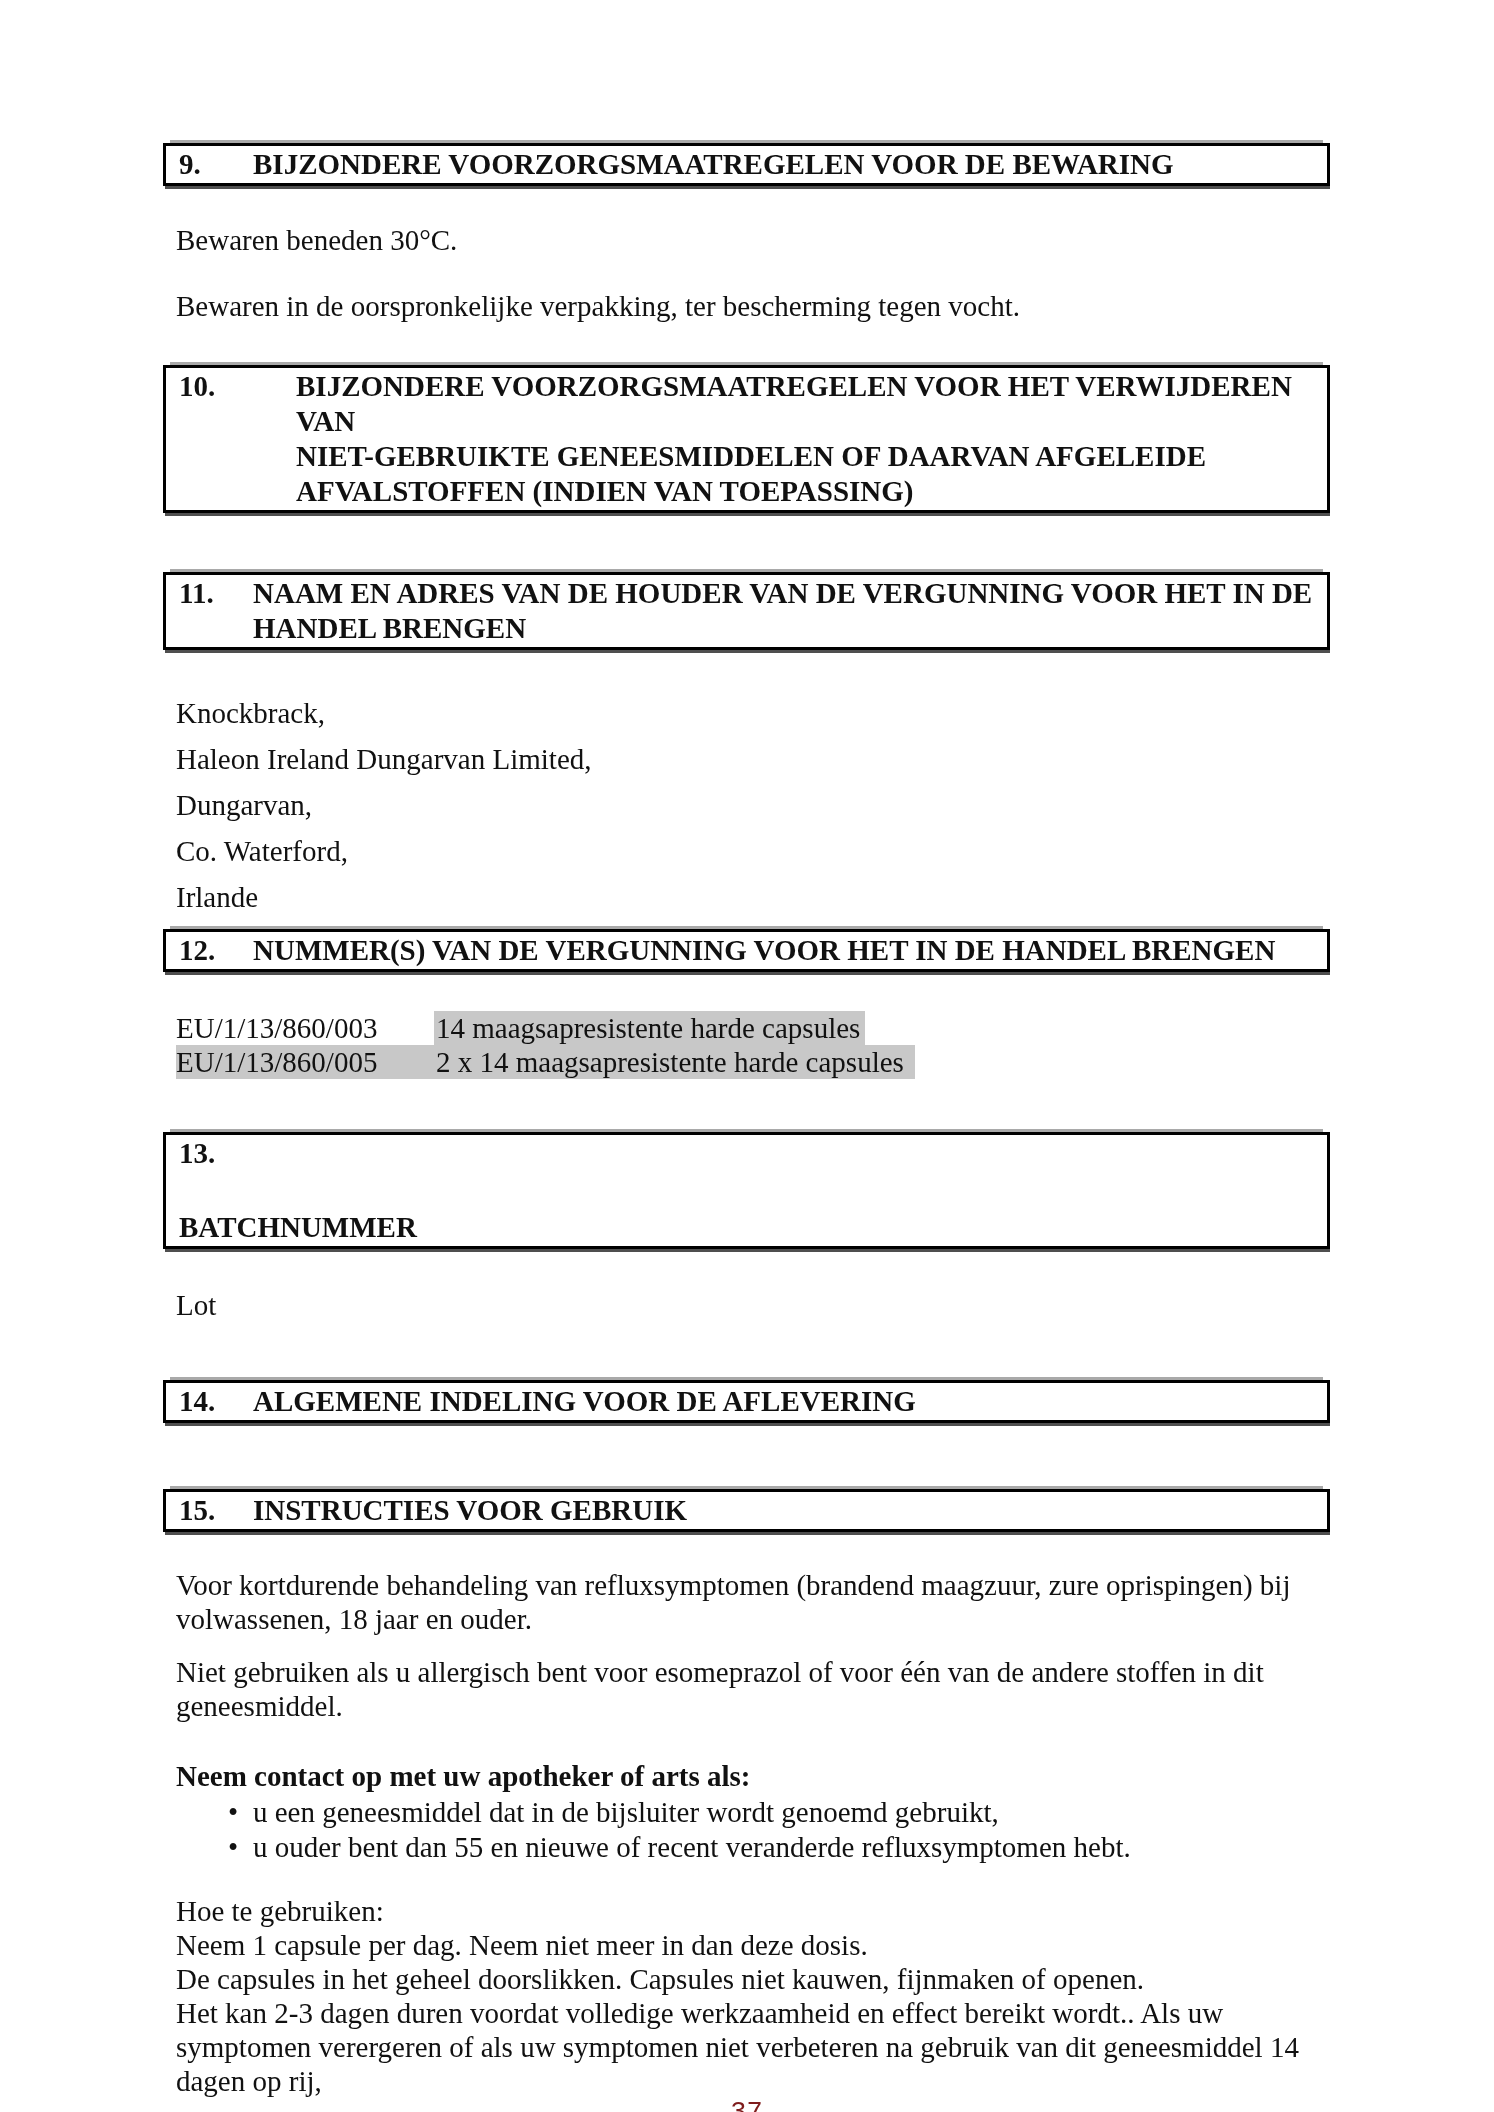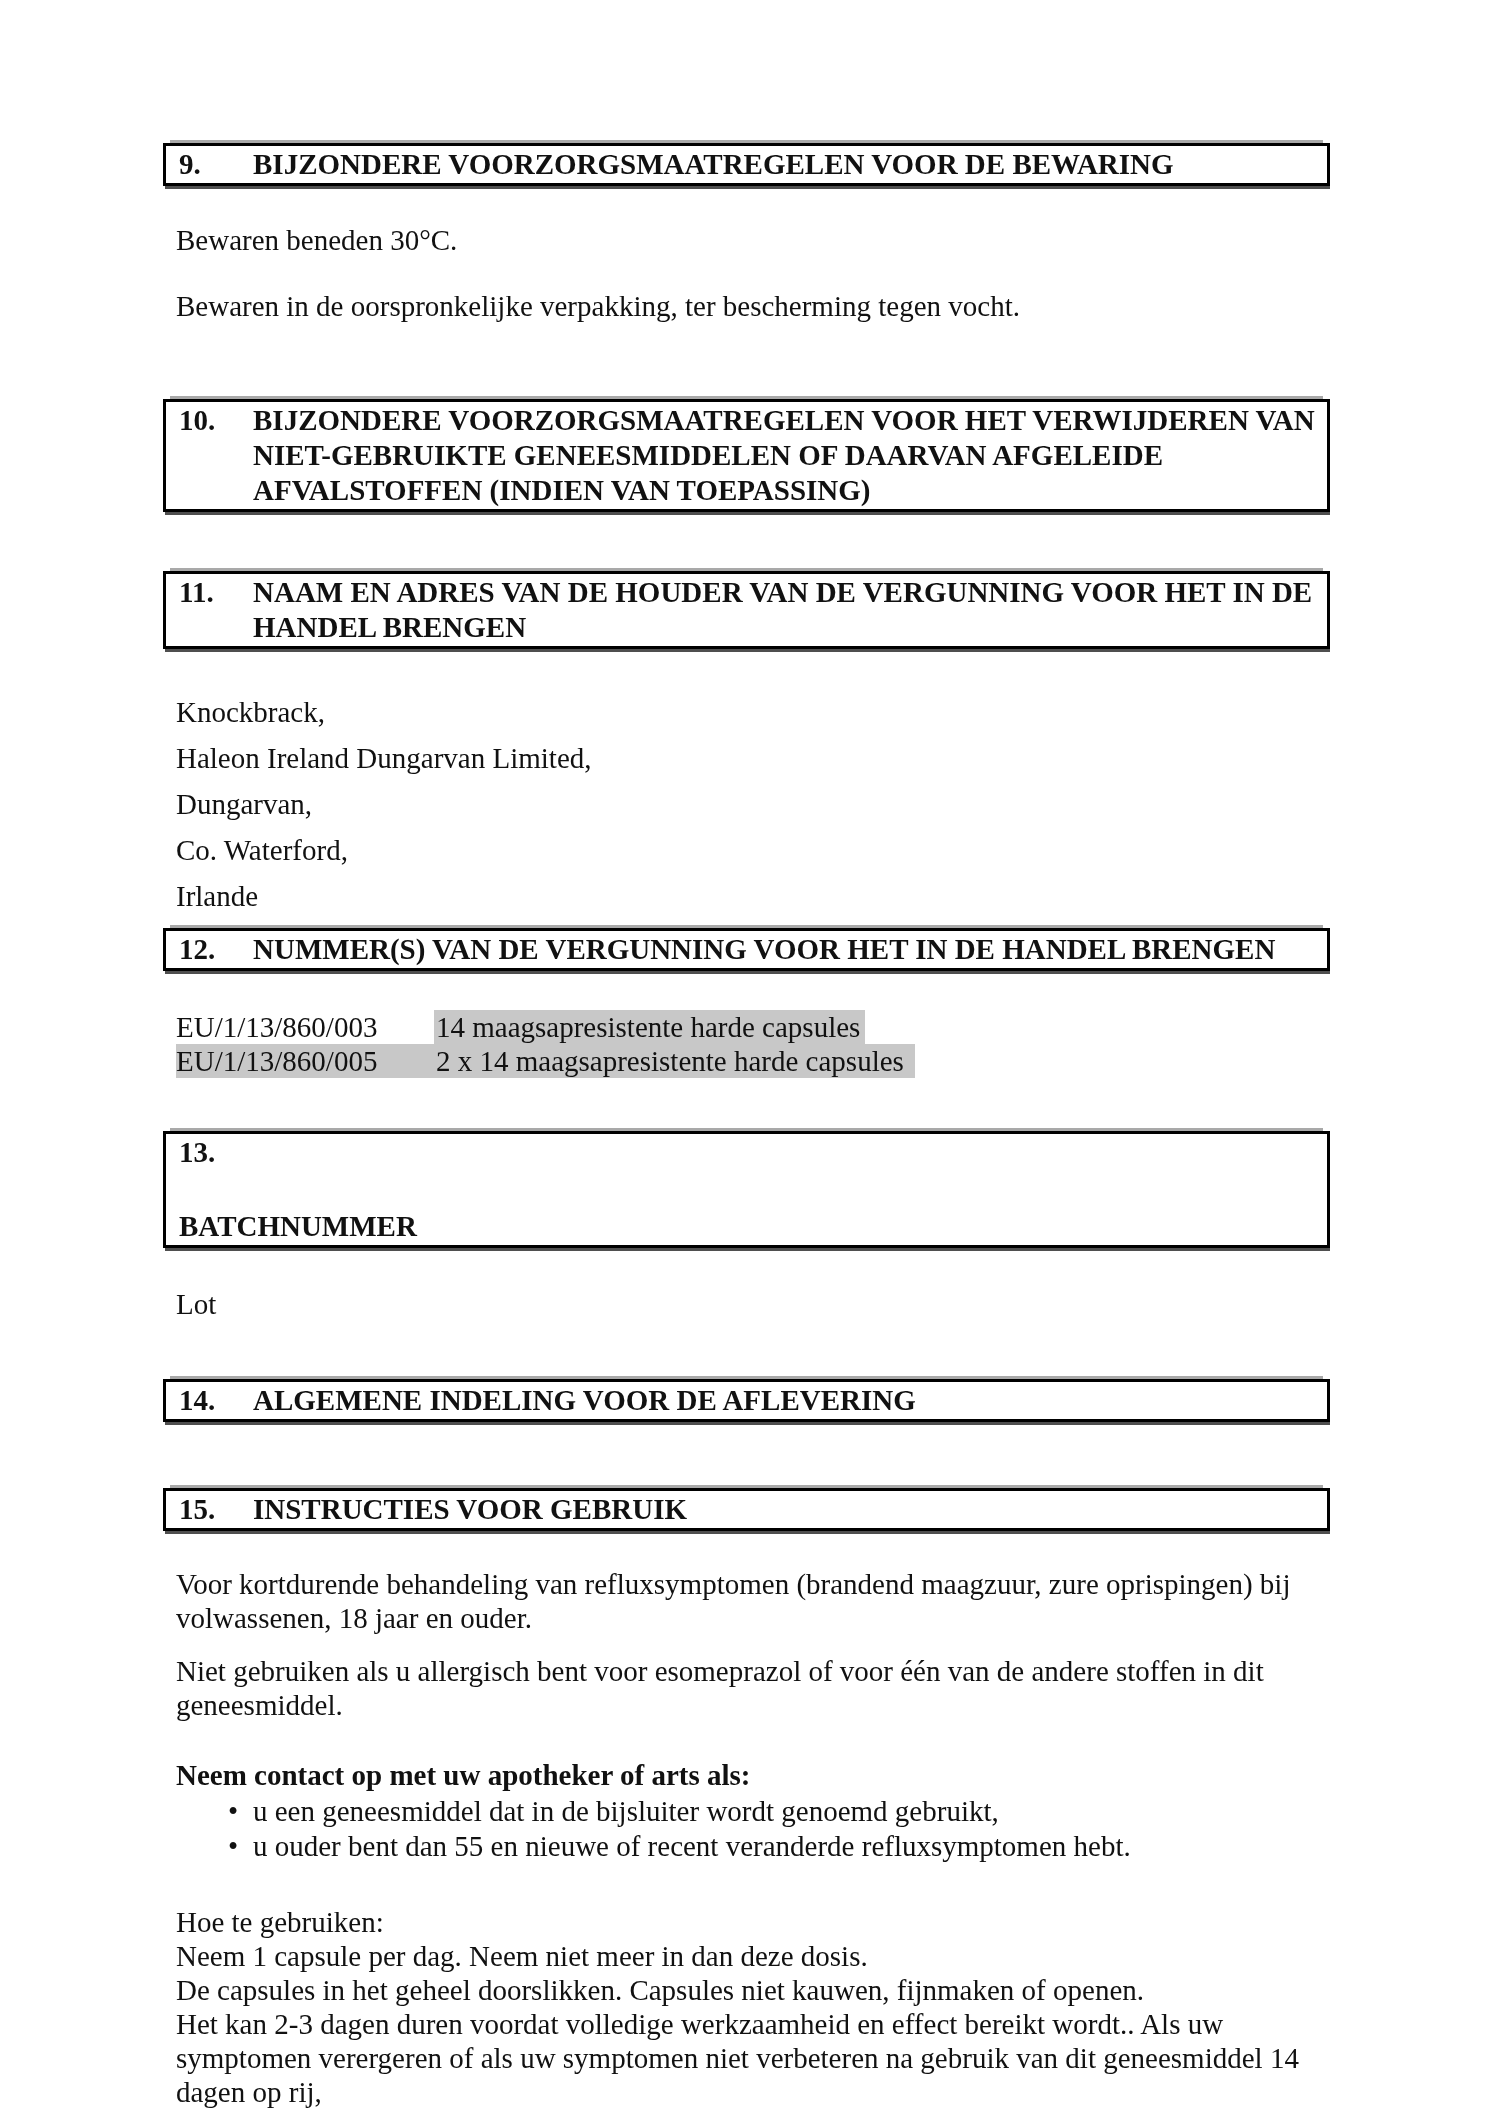--- a/index.html
+++ b/index.html
@@ -38,31 +38,31 @@
     flex: 1 1 auto;
   }
   
   .bodytext {
     margin-left: 13px;
     font-size: 29px;
     line-height: 34px;
   }
   .mt-37 { margin-top: 37px; }
   .mt-32 { margin-top: 32px; }
-  .mt-54 { margin-top: 76px; }
+  .mt-54 { margin-top: 42px; gap: 43px; }
   .mt-59 { margin-top: 59px; }
   .mt-46 { margin-top: 46px; }
   .mt-15 { margin-top: 15px; }
   .mt-39 { margin-top: 39px; }
   .mt-53 { margin-top: 53px; flex-direction: column; }
   .mt-58 { margin-top: 58px; }
   .mt-66 { margin-top: 66px; }
   .mt-36 { margin-top: 36px; }
   .mt-27 { margin-top: 19px; }
-  .mt-30 { margin-top: 42px; }
+  .mt-30 { margin-top: 30px; }
   .addr-line { margin-bottom: 12px; }
   .addr-line:last-child { margin-bottom: 0; }
   .bold { font-weight: bold; }
   
   .auth-row {
     display: flex;
     font-size: 29px;
     line-height: 34px;
   }
   .auth-row .auth-num {

